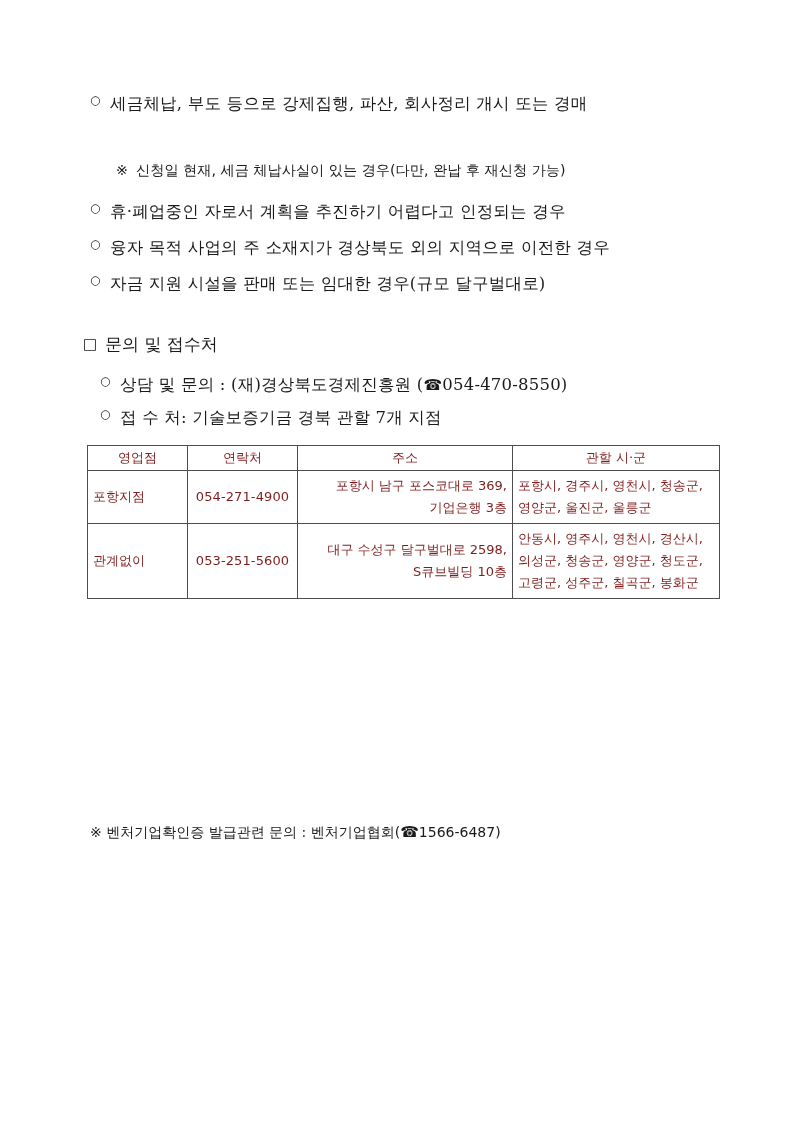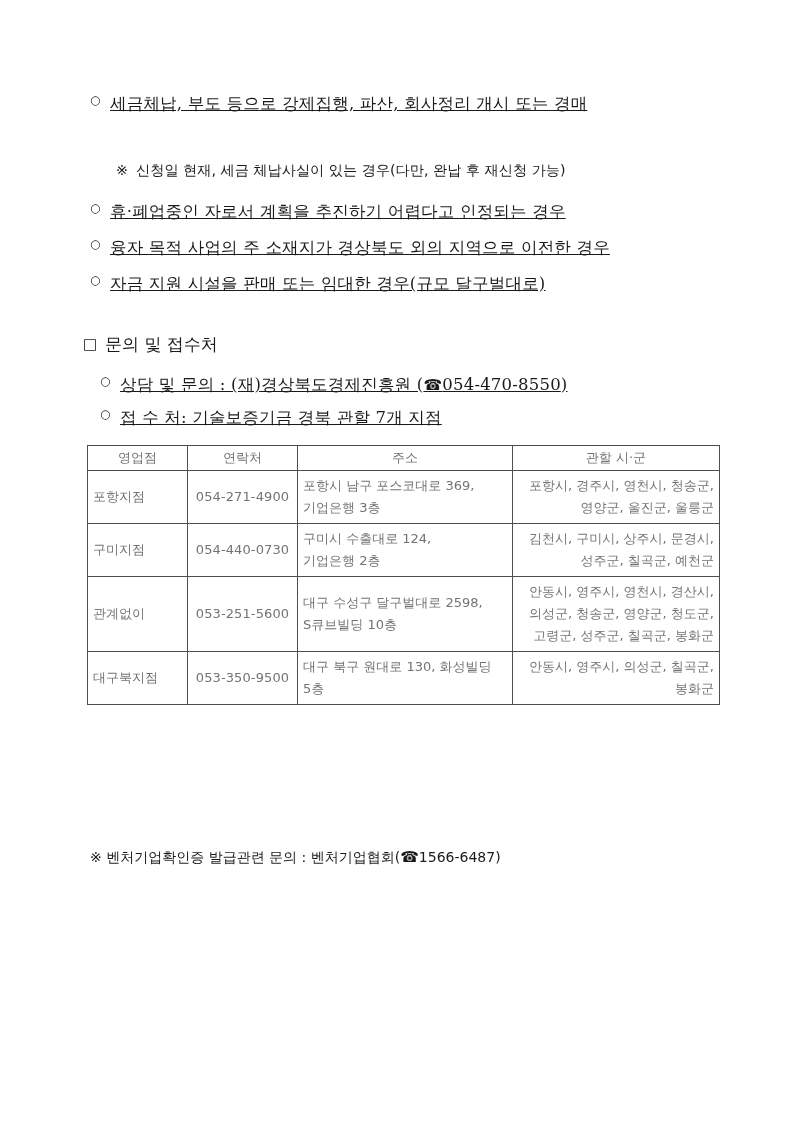--- a/index.html
+++ b/index.html
@@ -41,21 +41,20 @@
   }
   .bullet-mark {
     width: 20px;
     flex: 0 0 20px;
     font-size: 12px;
     line-height: 28px;
     text-align: left;
   }
   .bullet-body {
     display: block;
-    text-decoration: underline;
   }
   .bullet-body .ln {
     display: block;
     line-height: 36px;
   }
 
   
   .square-row {
     position: absolute;
     display: flex;
@@ -98,57 +97,56 @@
     left: 87px;
     top: 445px;
     width: 632px;
   }
   table.branch-table {
     border-collapse: collapse;
     width: 632px;
     table-layout: fixed;
     font-family: "DejaVu Sans", "Liberation Sans", sans-serif;
     font-size: 13px;
-    color: #737373;
+    color: #7f1d1d;
   }
   table.branch-table th,
   table.branch-table td {
     border: 1px solid #4d4d4d;
     padding: 4px 5px;
     vertical-align: middle;
     line-height: 22px;
   }
   table.branch-table th {
     font-weight: normal;
     text-align: center;
     height: 22px;
     padding: 1px 4px;
   }
   td.c-branch { }
   td.c-tel    { text-align: center; letter-spacing: 0.1px; }
-  td.c-addr   { text-align: left; }
-  td.c-area   { text-align: right; padding-left: 7px; }
+  td.c-addr   { text-align: right; }
+  td.c-area   { text-align: left; padding-left: 7px; }
 
   col.w-branch { width: 100px; }
   col.w-tel    { width: 110px; }
   col.w-addr   { width: 215px; }
   col.w-area   { width: 207px; }
 
   .cellline { display: block; }
 
   
   .footnote {
     position: absolute;
     left: 90px;
     top: 820px;
     font-family: "DejaVu Sans", "Liberation Sans", sans-serif;
     font-size: 14px;
     line-height: 24px;
     white-space: nowrap;
-    margin-top: 25px;
   }
 </style>
 </head>
 <body>
 
 <div class="page">
 
   <div class="bullet-row serif" style="left:90px; top:86px;">
     <span class="bullet-mark">○</span>
     <span class="bullet-body">
@@ -225,60 +223,36 @@
           <td class="c-addr">
             <span class="cellline">포항시 남구 포스코대로 369,</span>
             <span class="cellline">기업은행 3층</span>
           </td>
           <td class="c-area">
             <span class="cellline">포항시, 경주시, 영천시, 청송군,</span>
             <span class="cellline">영양군, 울진군, 울릉군</span>
           </td>
         </tr>
 
-        <tr>
-          <td class="c-branch">구미지점</td>
-          <td class="c-tel">054-440-0730</td>
-          <td class="c-addr">
-            <span class="cellline">구미시 수출대로 124,</span>
-            <span class="cellline">기업은행 2층</span>
-          </td>
-          <td class="c-area">
-            <span class="cellline">김천시, 구미시, 상주시, 문경시,</span>
-            <span class="cellline">성주군, 칠곡군, 예천군</span>
-          </td>
-        </tr>
 
 
         <tr>
           <td class="c-branch">관계없이</td>
           <td class="c-tel">053-251-5600</td>
           <td class="c-addr">
             <span class="cellline">대구 수성구 달구벌대로 2598,</span>
             <span class="cellline">S큐브빌딩 10층</span>
           </td>
           <td class="c-area">
             <span class="cellline">안동시, 영주시, 영천시, 경산시,</span>
             <span class="cellline">의성군, 청송군, 영양군, 청도군,</span>
             <span class="cellline">고령군, 성주군, 칠곡군, 봉화군</span>
           </td>
         </tr>
 
-        <tr>
-          <td class="c-branch">대구북지점</td>
-          <td class="c-tel">053-350-9500</td>
-          <td class="c-addr">
-            <span class="cellline">대구 북구 원대로 130, 화성빌딩</span>
-            <span class="cellline">5층</span>
-          </td>
-          <td class="c-area">
-            <span class="cellline">안동시, 영주시, 의성군, 칠곡군,</span>
-            <span class="cellline">봉화군</span>
-          </td>
-        </tr>
 
 
       </tbody>
     </table>
   </div>
 
   <div class="footnote">
     <span>※</span>
     <span>벤처기업확인증 발급관련 문의 : 벤처기업협회(</span><span class="phone-glyph">☎</span><span>1566-6487</span><span>)</span>
   </div>

